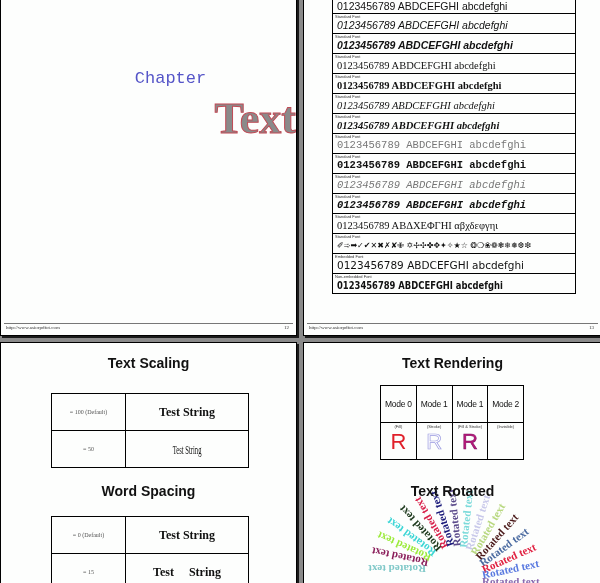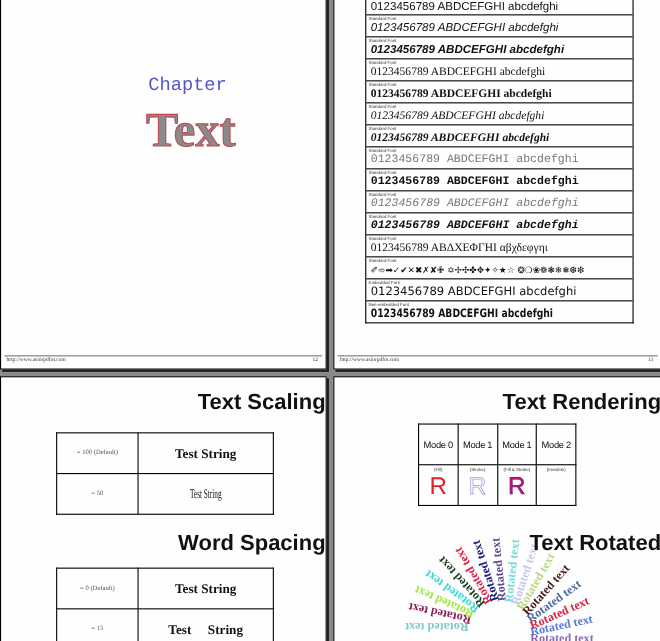--- a/index.html
+++ b/index.html
@@ -7,26 +7,26 @@
   .page{position:absolute;background:#fdfefd;border:1px solid #000;box-shadow:2px 2px 0 #1a1a1a;overflow:hidden;}
   #p1{left:0;top:-2px;width:295px;height:336px;}
   #p2{left:303px;top:-2px;width:297px;height:336px;}
   #p3{left:0;top:342px;width:295px;height:245px;}
   #p4{left:303px;top:342px;width:297px;height:245px;}
   .footer{position:absolute;left:3px;right:3px;bottom:3px;height:8px;border-top:1px solid #777;font-family:"Liberation Serif",serif;font-size:5px;color:#333;line-height:8px;}
   .footer .url{position:absolute;left:2px;}
   .footer .num{position:absolute;right:4px;}
   .chap{position:absolute;left:0;width:100%;text-align:center;}
   .chap1{top:70px;font-family:"Liberation Mono",monospace;font-size:17px;color:#5555c8;padding-left:44px;box-sizing:border-box;text-align:center;}
-  .chap2{top:94px;font-family:"Liberation Serif",serif;font-size:44px;font-weight:bold;color:#8a8a8a;-webkit-text-stroke:1px #c04a55;padding-left:50px;box-sizing:border-box;}
+  .chap2{top:94px;font-family:"Liberation Serif",serif;font-size:44px;font-weight:bold;color:#8a8a8a;-webkit-text-stroke:1px #c04a55;padding-left:50px;box-sizing:border-box;text-align:right;}
   .fonttable{position:absolute;left:28px;top:0;width:242px;border:1px solid #000;border-top:none;}
   .frow{height:19px;border-top:1px solid #000;position:relative;overflow:hidden;}
   .frow .lab{position:absolute;left:2px;top:0px;font-size:4px;color:#333;line-height:5px;}
   .frow .txt{position:absolute;left:4px;top:5px;font-size:10.5px;line-height:13px;white-space:nowrap;color:#111;}
-  .title{position:absolute;width:100%;text-align:right;font-weight:bold;font-size:20px;color:#111;}
+  .title{position:absolute;width:100%;text-align:center;font-weight:bold;font-size:14px;color:#111;}
   table.tt{position:absolute;border-collapse:collapse;}
   table.tt td{border:1px solid #000;text-align:center;padding:0;}
   .small{font-family:"Liberation Serif",serif;font-size:6px;color:#555;}
   .ts{font-family:"Liberation Serif",serif;font-weight:bold;font-size:12px;color:#111;}
   .mode{font-size:8.5px;color:#111;letter-spacing:-0.3px;}
   .modesub{font-size:4px;color:#333;display:block;margin-top:1px;}
   .R{font-size:22px;display:block;line-height:22px;margin-top:2px;}
   .rot{position:absolute;left:150px;top:232px;width:0;height:0;}
   .rot span{position:absolute;left:0;top:0;font-family:"Liberation Serif",serif;font-weight:bold;font-size:11px;white-space:nowrap;transform-origin:0 0;}
 </style>

